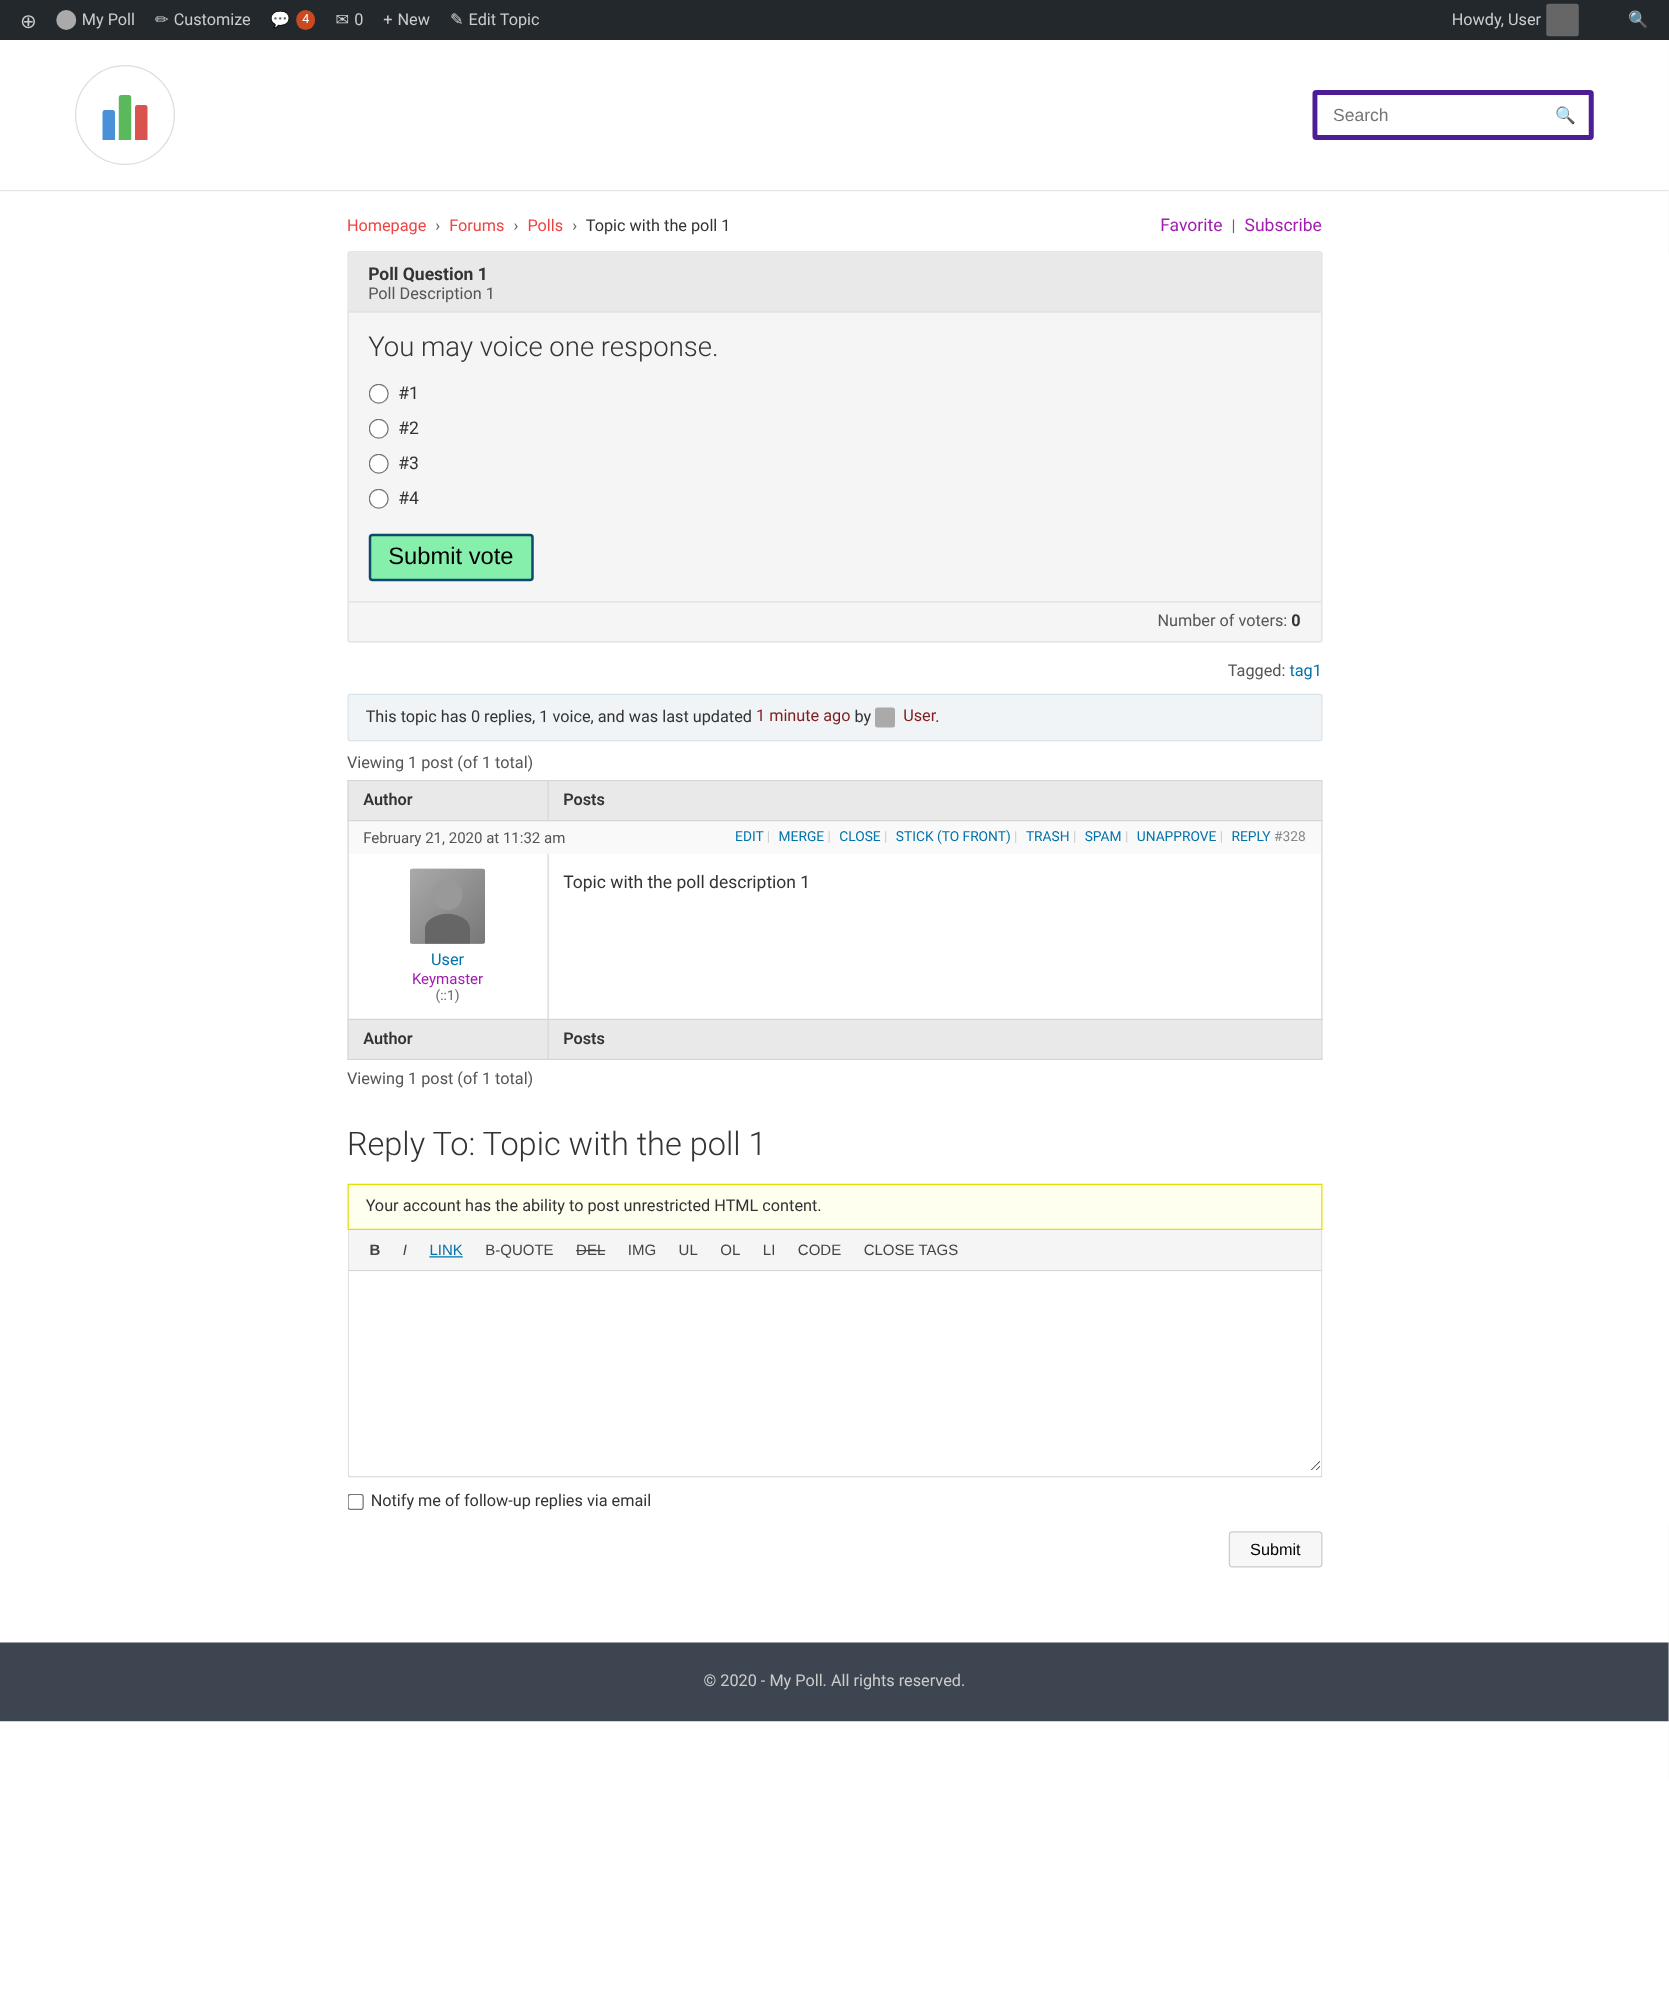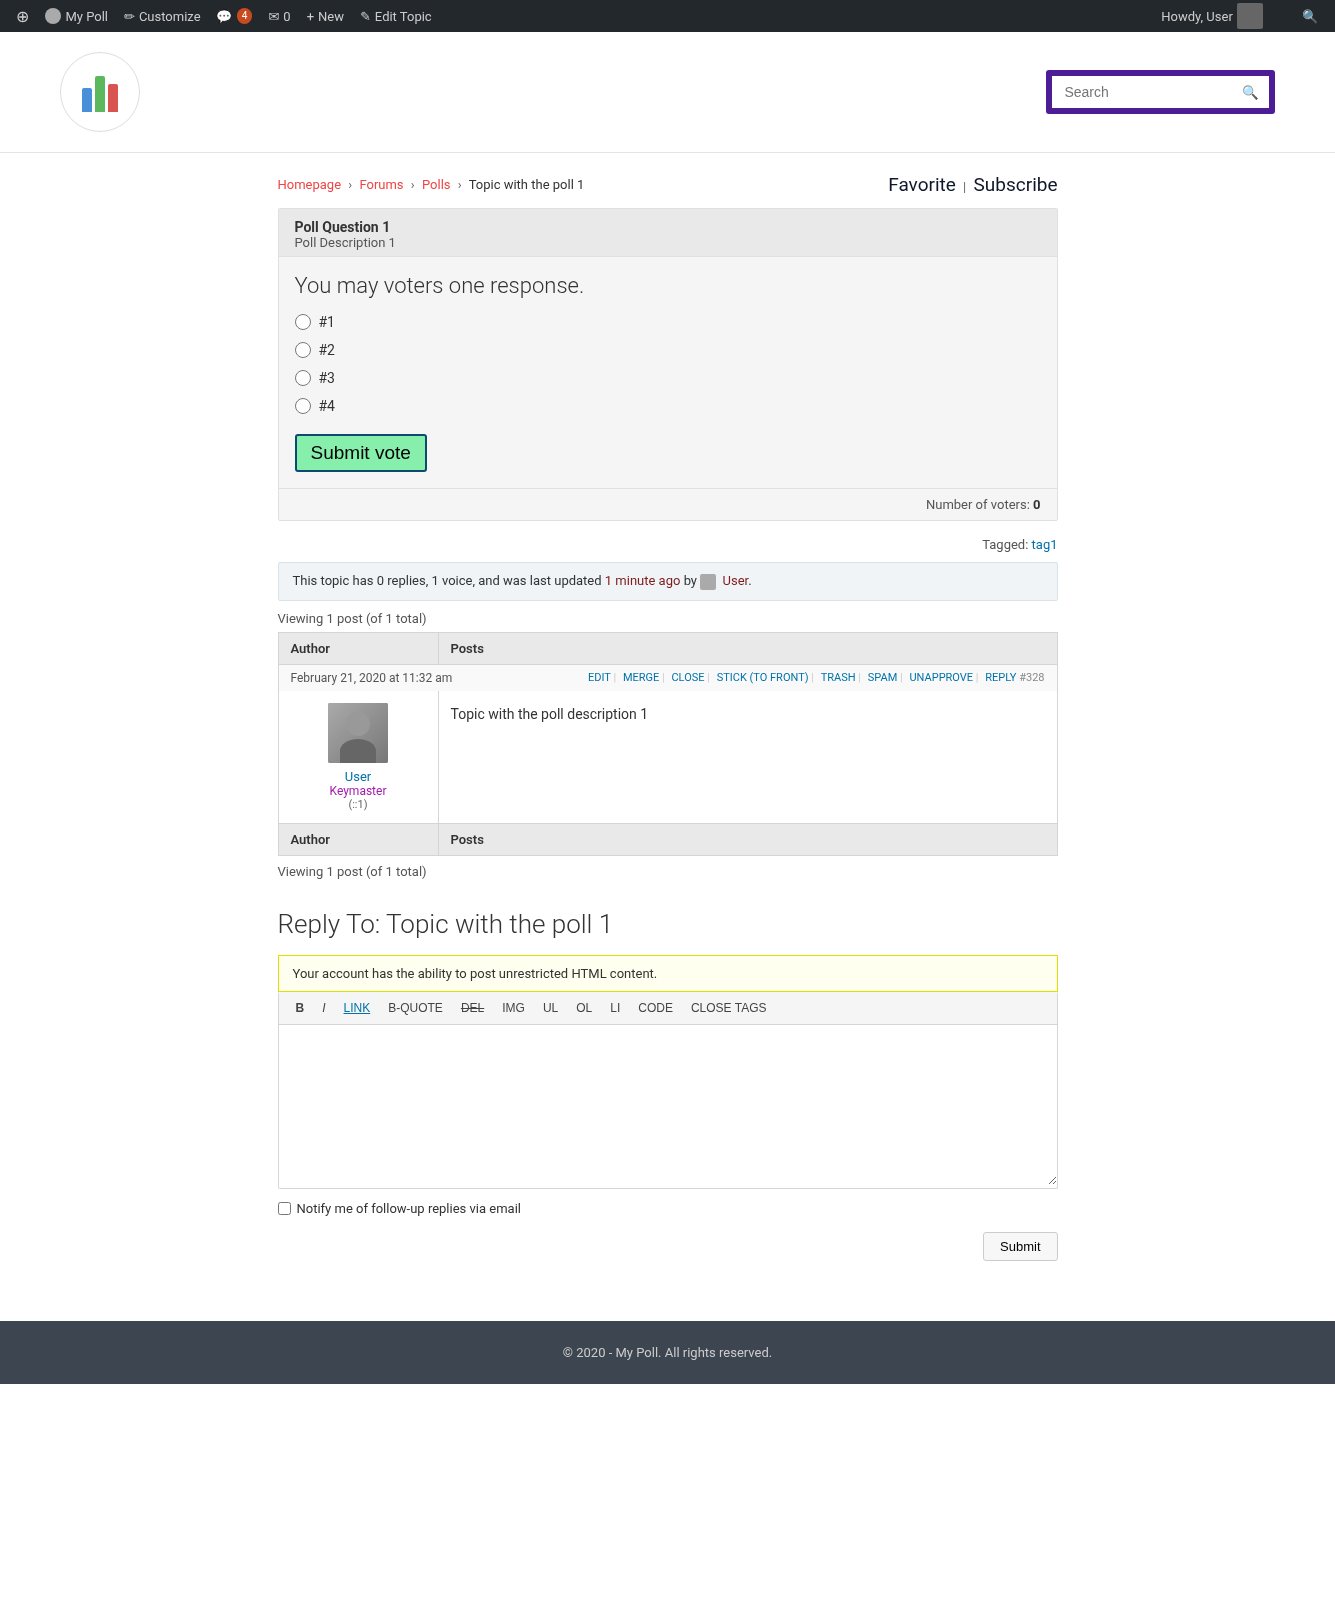--- a/index.html
+++ b/index.html
@@ -86,21 +86,21 @@
       height: 40px;
     }
     .logo-bar { width: 10px; border-radius: 2px 2px 0 0; }
     .bar-blue { background: #4a90d9; height: 24px; }
     .bar-green { background: #5cb85c; height: 36px; }
     .bar-red { background: #d9534f; height: 28px; }
 
     #search-form {
       display: flex;
       align-items: center;
-      border: 6px solid #4c1d95;
+      border: 4px solid #4c1d95;
       border-radius: 3px;
       overflow: hidden;
     }
     #search-input {
       border: none;
       outline: none;
       padding: 8px 12px;
       font-size: 14px;
       width: 180px;
       color: #999;
@@ -124,21 +124,21 @@
     .breadcrumb {
       font-size: 13px;
       margin-bottom: 12px;
       display: flex;
       align-items: center;
       justify-content: space-between;
     }
     .breadcrumb a { color: #ef4444; text-decoration: none; }
     .breadcrumb .sep { margin: 0 4px; color: #666; }
     .breadcrumb .current { color: #333; }
-    .breadcrumb-actions a { color: #0f172a; text-decoration: none; font-size: 19px; }
+    .breadcrumb-actions a { color: #a21caf; text-decoration: none; font-size: 14px; }
     .breadcrumb-actions .pipe { margin: 0 4px; color: #666; }
 
     
     .poll-box {
       background: #f5f5f5;
       border: 1px solid #e0e0e0;
       border-radius: 2px;
       margin-bottom: 16px;
     }
     .poll-header {
@@ -492,21 +492,21 @@
         <a>Subscribe</a>
       </div>
     </div>
 
     <div class="poll-box">
       <div class="poll-header">
         <div class="poll-title">Poll Question 1</div>
         <div class="poll-desc">Poll Description 1</div>
       </div>
       <div class="poll-body">
-        <div class="poll-question">You may voters one response.</div>
+        <div class="poll-question">You may voice one response.</div>
 
         <div class="poll-option">
           <input type="radio" name="poll" id="opt1" style="">
           <label for="opt1">#1</label>
         </div>
         <div class="poll-option">
           <input type="radio" name="poll" id="opt2" style="">
           <label for="opt2">#2</label>
         </div>
         <div class="poll-option">

